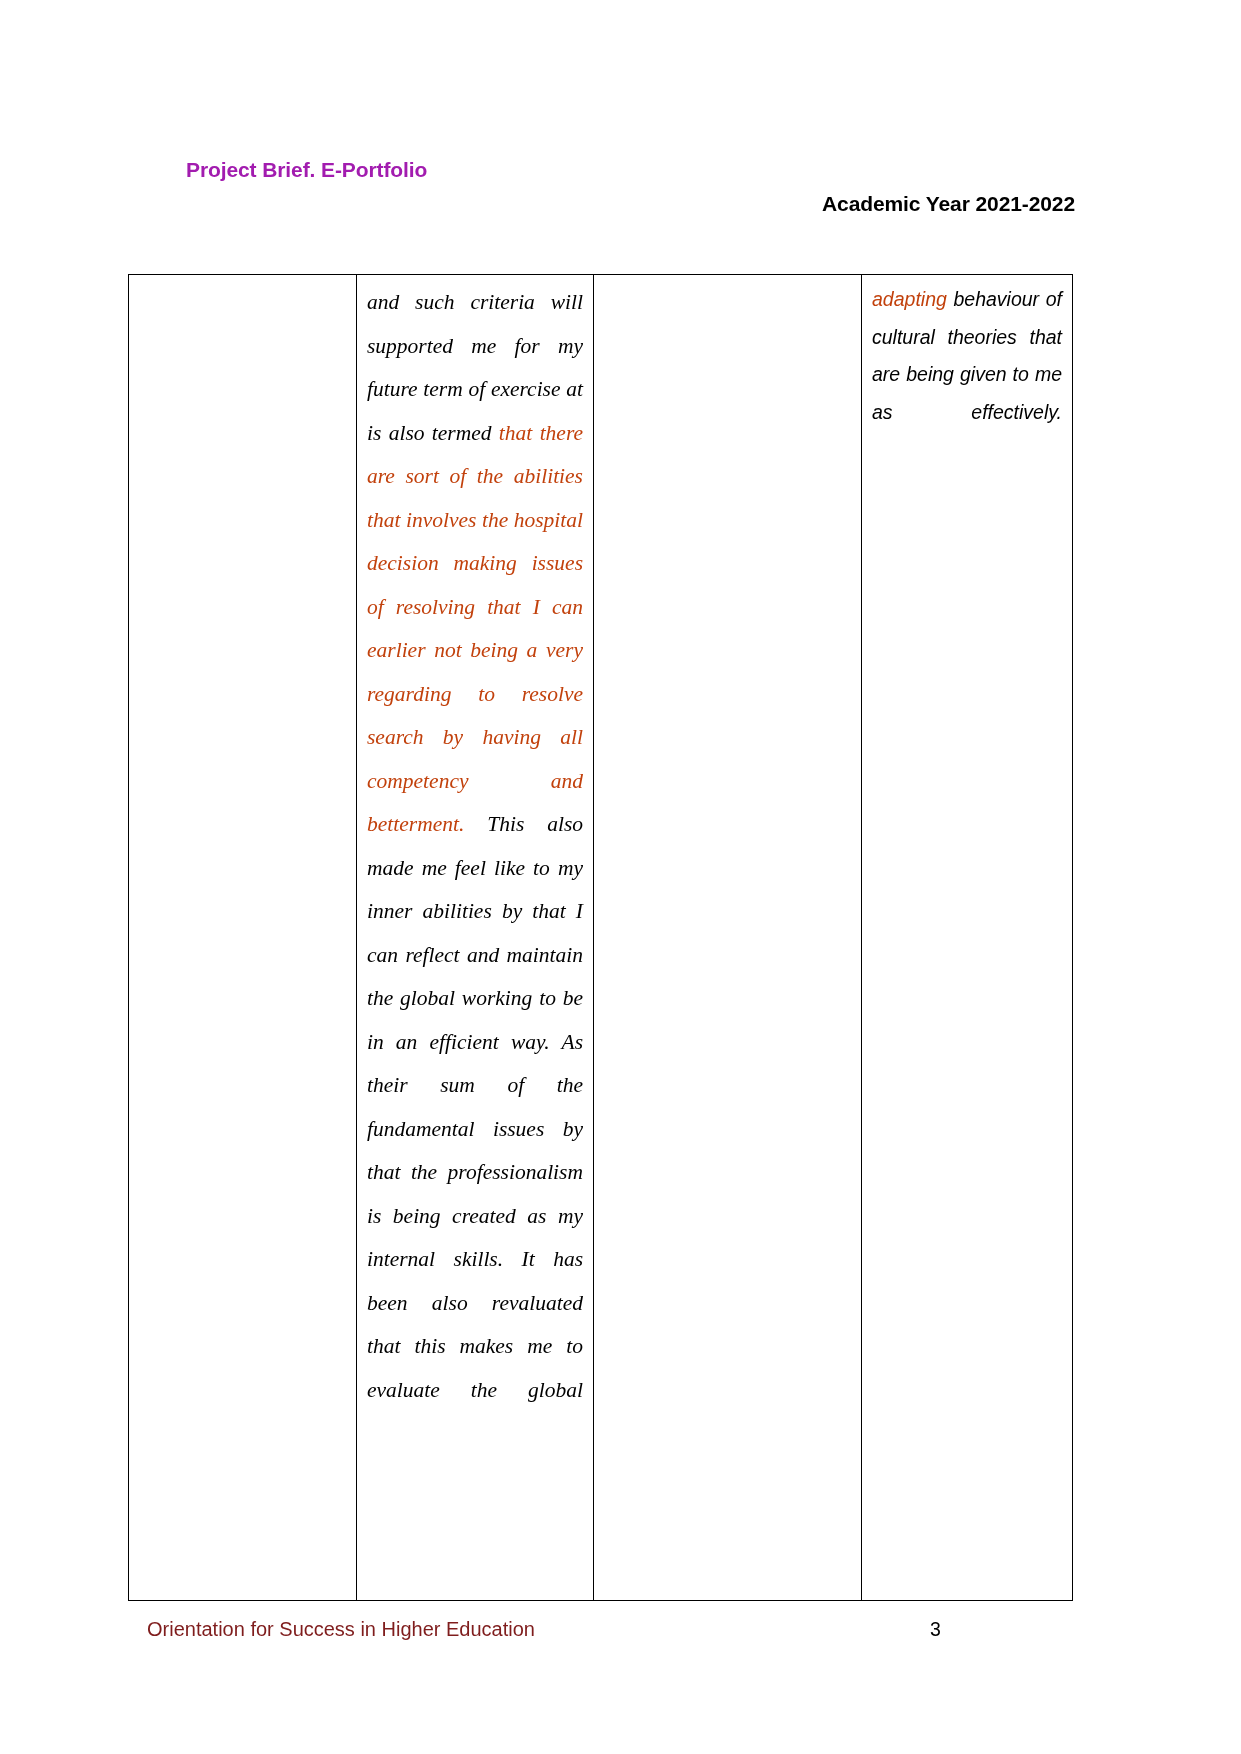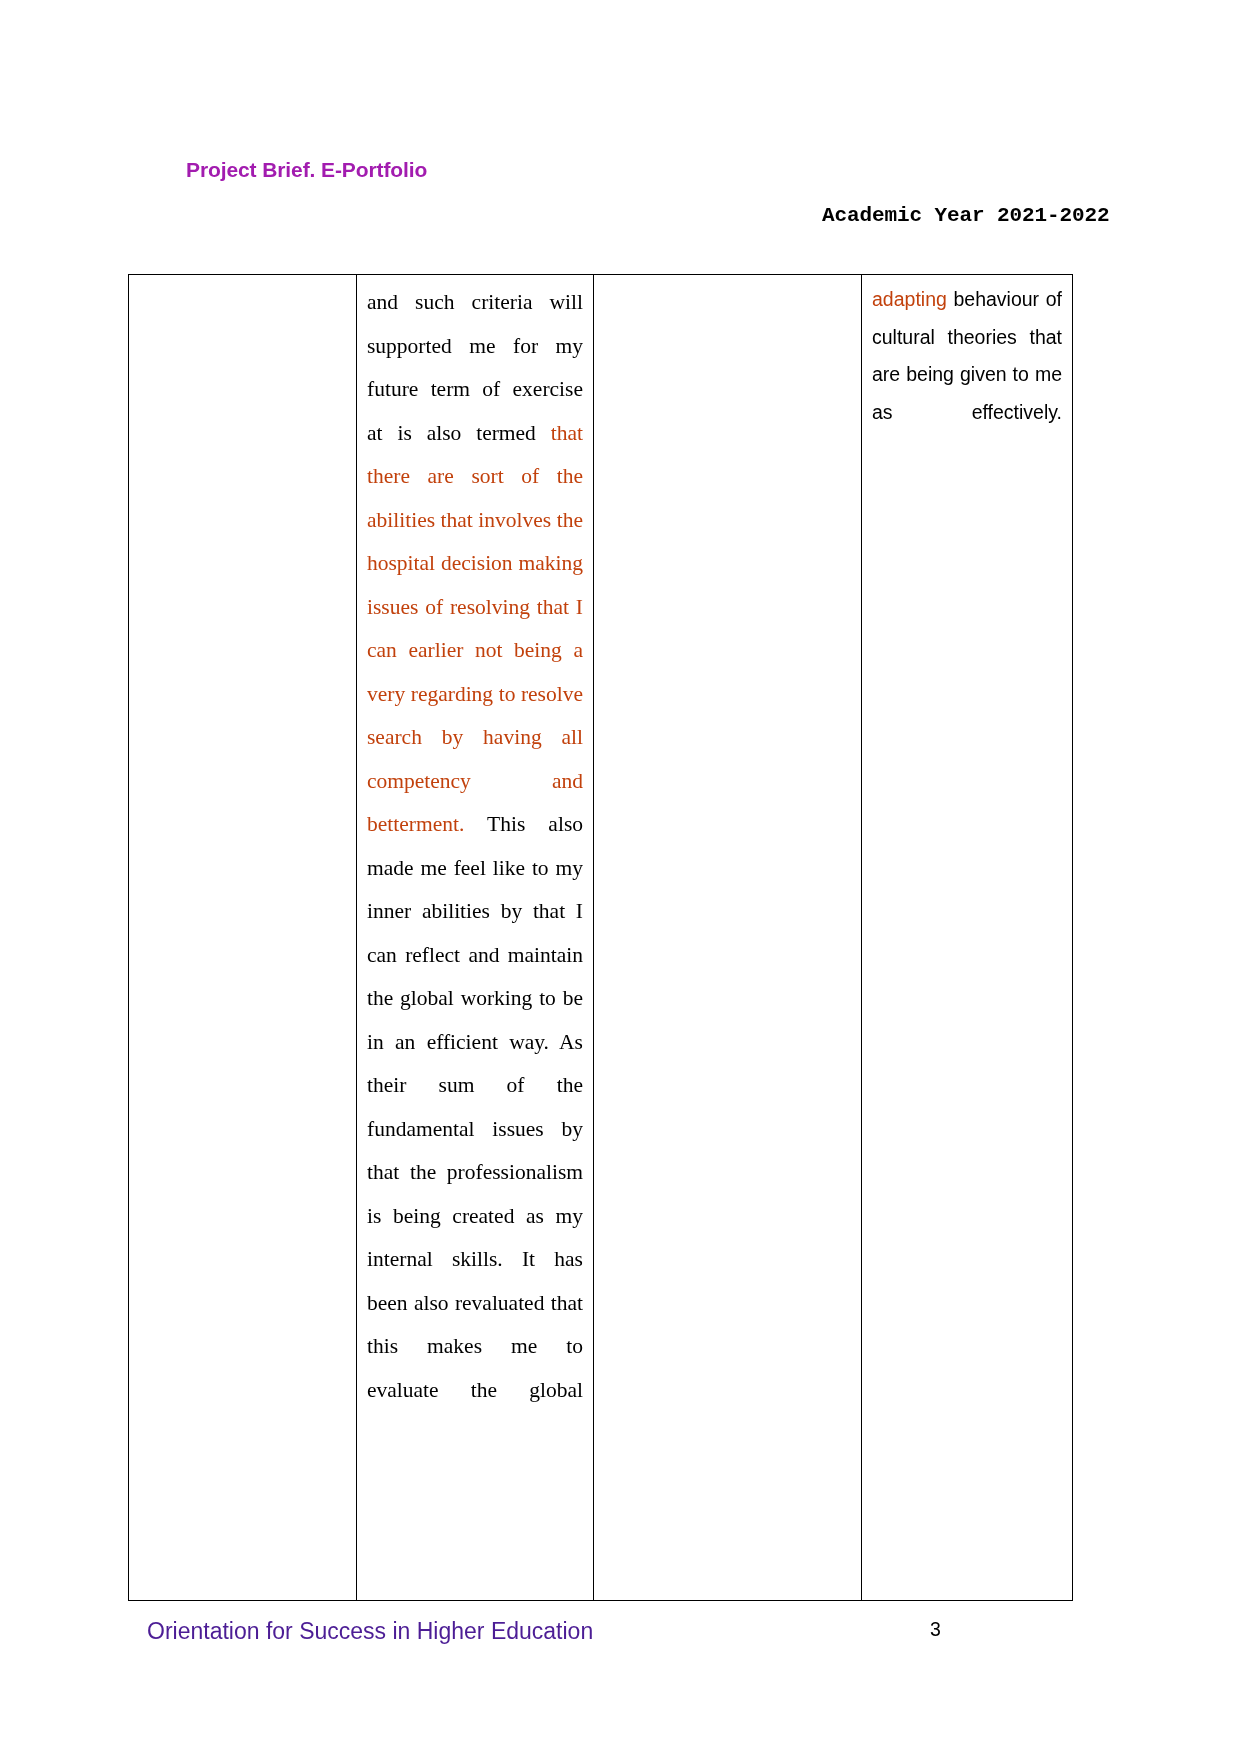--- a/index.html
+++ b/index.html
@@ -30,22 +30,22 @@
     font-family: "Liberation Sans", sans-serif;
     font-size: 21px;
     font-weight: bold;
     color: #a21caf;
     letter-spacing: -0.1px;
     white-space: nowrap;
   }
   .header-line2 {
     position: absolute;
     left: 822px;
-    top: 204px;
-    font-family: Liberation Mono, monospace;
+    top: 192px;
+    font-family: Liberation Sans, sans-serif;
     font-size: 21px;
     font-weight: bold;
     color: #000000;
     letter-spacing: -0.1px;
     white-space: nowrap;
   }
 
   
   .doc-table {
     position: absolute;
@@ -90,35 +90,36 @@
     color: #000000;
     text-align: justify;
     text-justify: inter-word;
     hyphens: none;
   }
   .red { color: #c2410c; }
 
   
   .justify-all {
     text-align: justify;
+    font-style: italic;
   }
   .justify-all::after {
     content: "";
     display: inline-block;
     width: 100%;
   }
 
   
   .footer-text {
     position: absolute;
     left: 147px;
     top: 1618px;
     font-family: "Liberation Sans", sans-serif;
-    font-size: 23px;
-    color: #4c1d95;
+    font-size: 20px;
+    color: #7f1d1d;
     white-space: nowrap;
   }
   .footer-page {
     position: absolute;
     left: 930px;
     top: 1618px;
     font-family: "Liberation Sans", sans-serif;
     font-size: 19.5px;
     color: #000000;
     white-space: nowrap;

